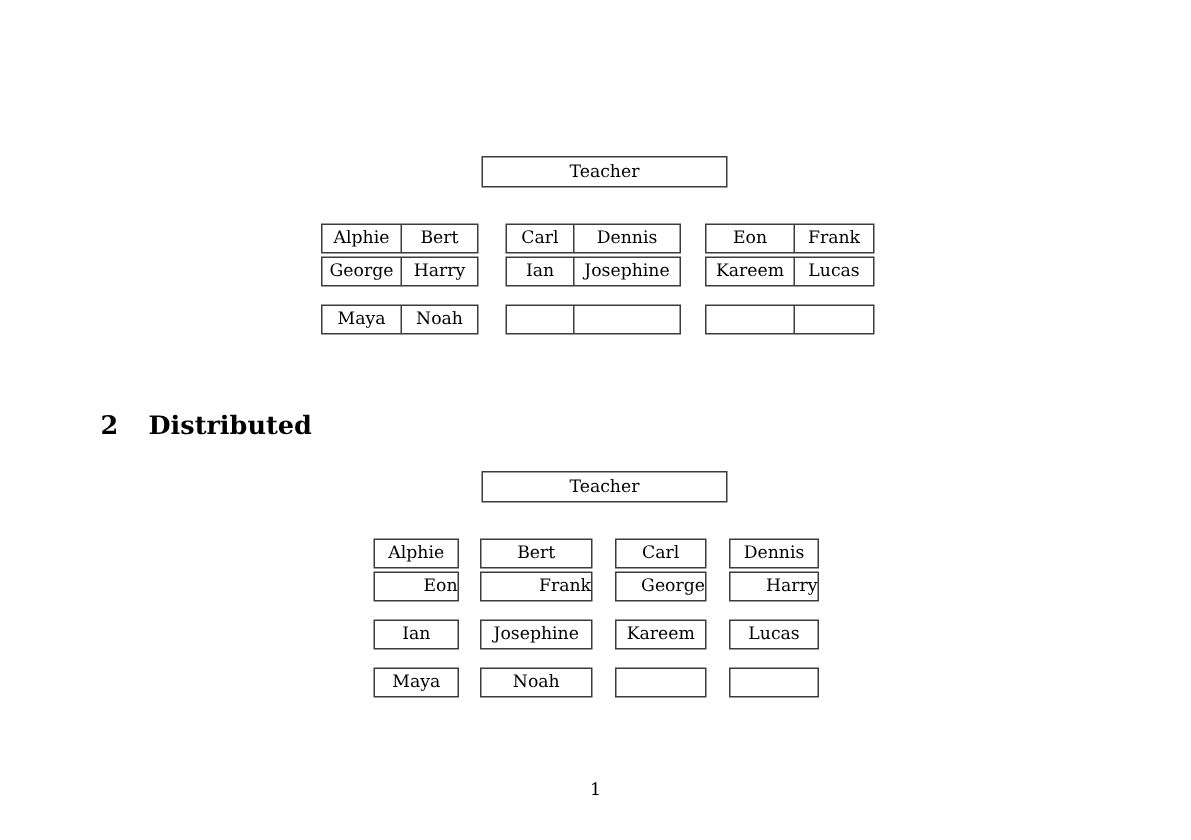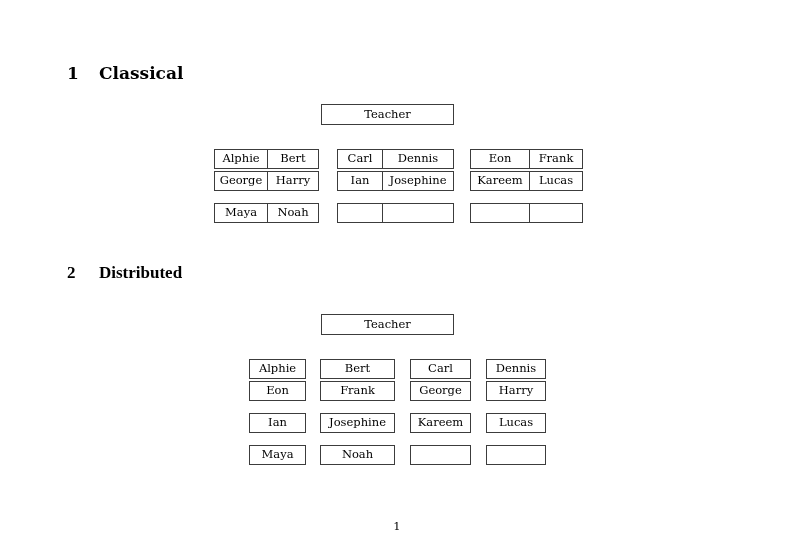--- a/index.html
+++ b/index.html
@@ -28,21 +28,21 @@
     font-weight: bold;
     font-size: 17px;
     line-height: 1;
     white-space: nowrap;
   }
   .section-heading .sec-num {
     display: inline-block;
     width: 32px;
   }
   #heading-1 { left: 67px; top: 65px; }
-  #heading-2 { left: 67px; top: 264px; font-family: Liberation Serif, serif; }
+  #heading-2 { left: 67px; top: 276px; }
 
   
   .figure {
     position: absolute;
   }
   #figure-classical   { left: 0px; top: 104px; width: 794px; height: 120px; }
   #figure-distributed { left: 0px; top: 314px; width: 794px; height: 160px; }
 
   
   .box {
@@ -55,21 +55,21 @@
     align-items: center;
     justify-content: center;
     font-size: 11.5px;
     line-height: 1;
     white-space: nowrap;
   }
 
   
   .teacher-box {
     left: 321px;
-    width: 133px;
+    width: 164px;
     height: 21px;
   }
 
   
   .pair-group {
     position: absolute;
     box-sizing: border-box;
     border: 1px solid #3c3c3c;
     background: #ffffff;
     height: 20px;
@@ -103,43 +103,40 @@
 
   
   .dcol-0 { left: 249px; width: 57px; }
   .dcol-1 { left: 320px; width: 75px; }
   .dcol-2 { left: 410px; width: 61px; }
   .dcol-3 { left: 486px; width: 60px; }
 
   
   .row-t  { top: 0px; }
   .row-0  { top: 45px; }
-  .row-1  { top: 67px; }
+  .row-1  { top: 67px; justify-content: flex-end; }
   .row-2  { top: 99px; }
   .row-3  { top: 131px; }
 
   
   #page-number {
     position: absolute;
     left: 0;
     right: 0;
     top: 521px;
     text-align: center;
     font-size: 11.5px;
     line-height: 1;
   }
 </style>
 </head>
 <body>
 
 <div class="page">
 
-  <div class="section-heading" id="heading-1">
-    <span class="sec-num">1</span><span>Classical</span>
-  </div>
 
   <div class="figure" id="figure-classical">
 
     <div class="box teacher-box row-t">Teacher</div>
 
     <div class="pair-group pair-col-0 row-0">
       <div class="cell cell-0">Alphie</div>
       <div class="cell cell-1">Bert</div>
     </div>
     <div class="pair-group pair-col-0 row-1">

